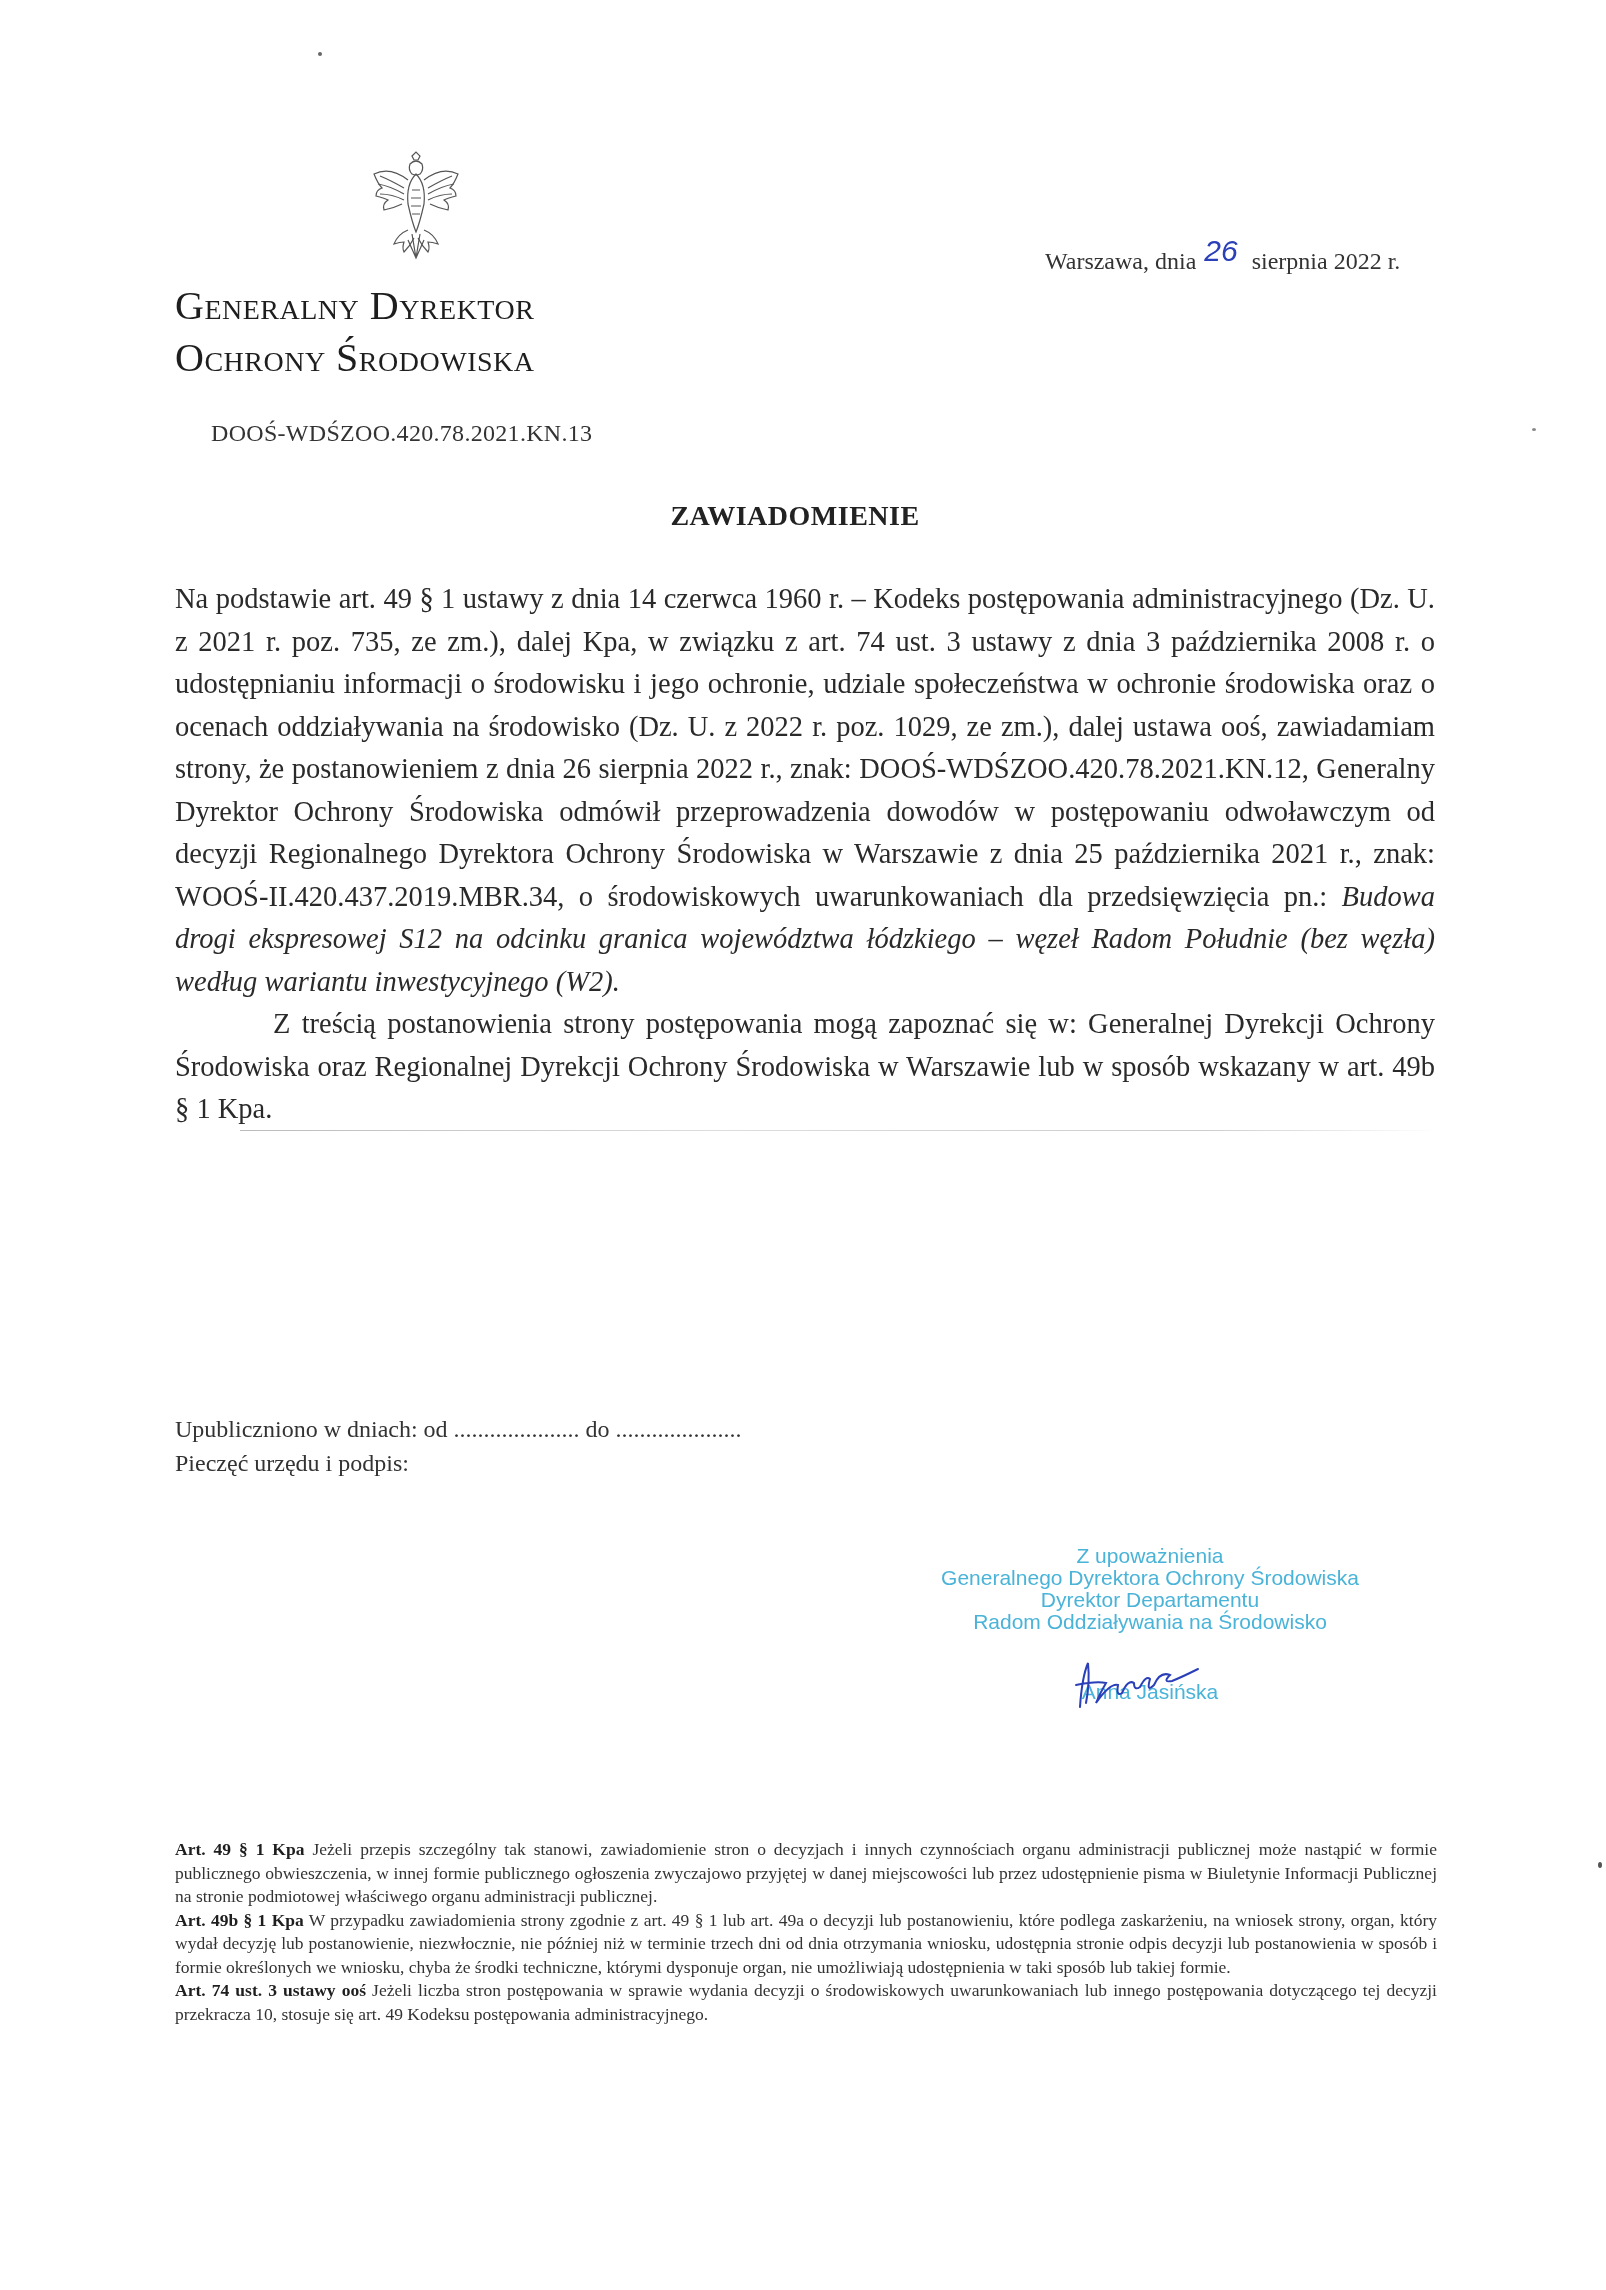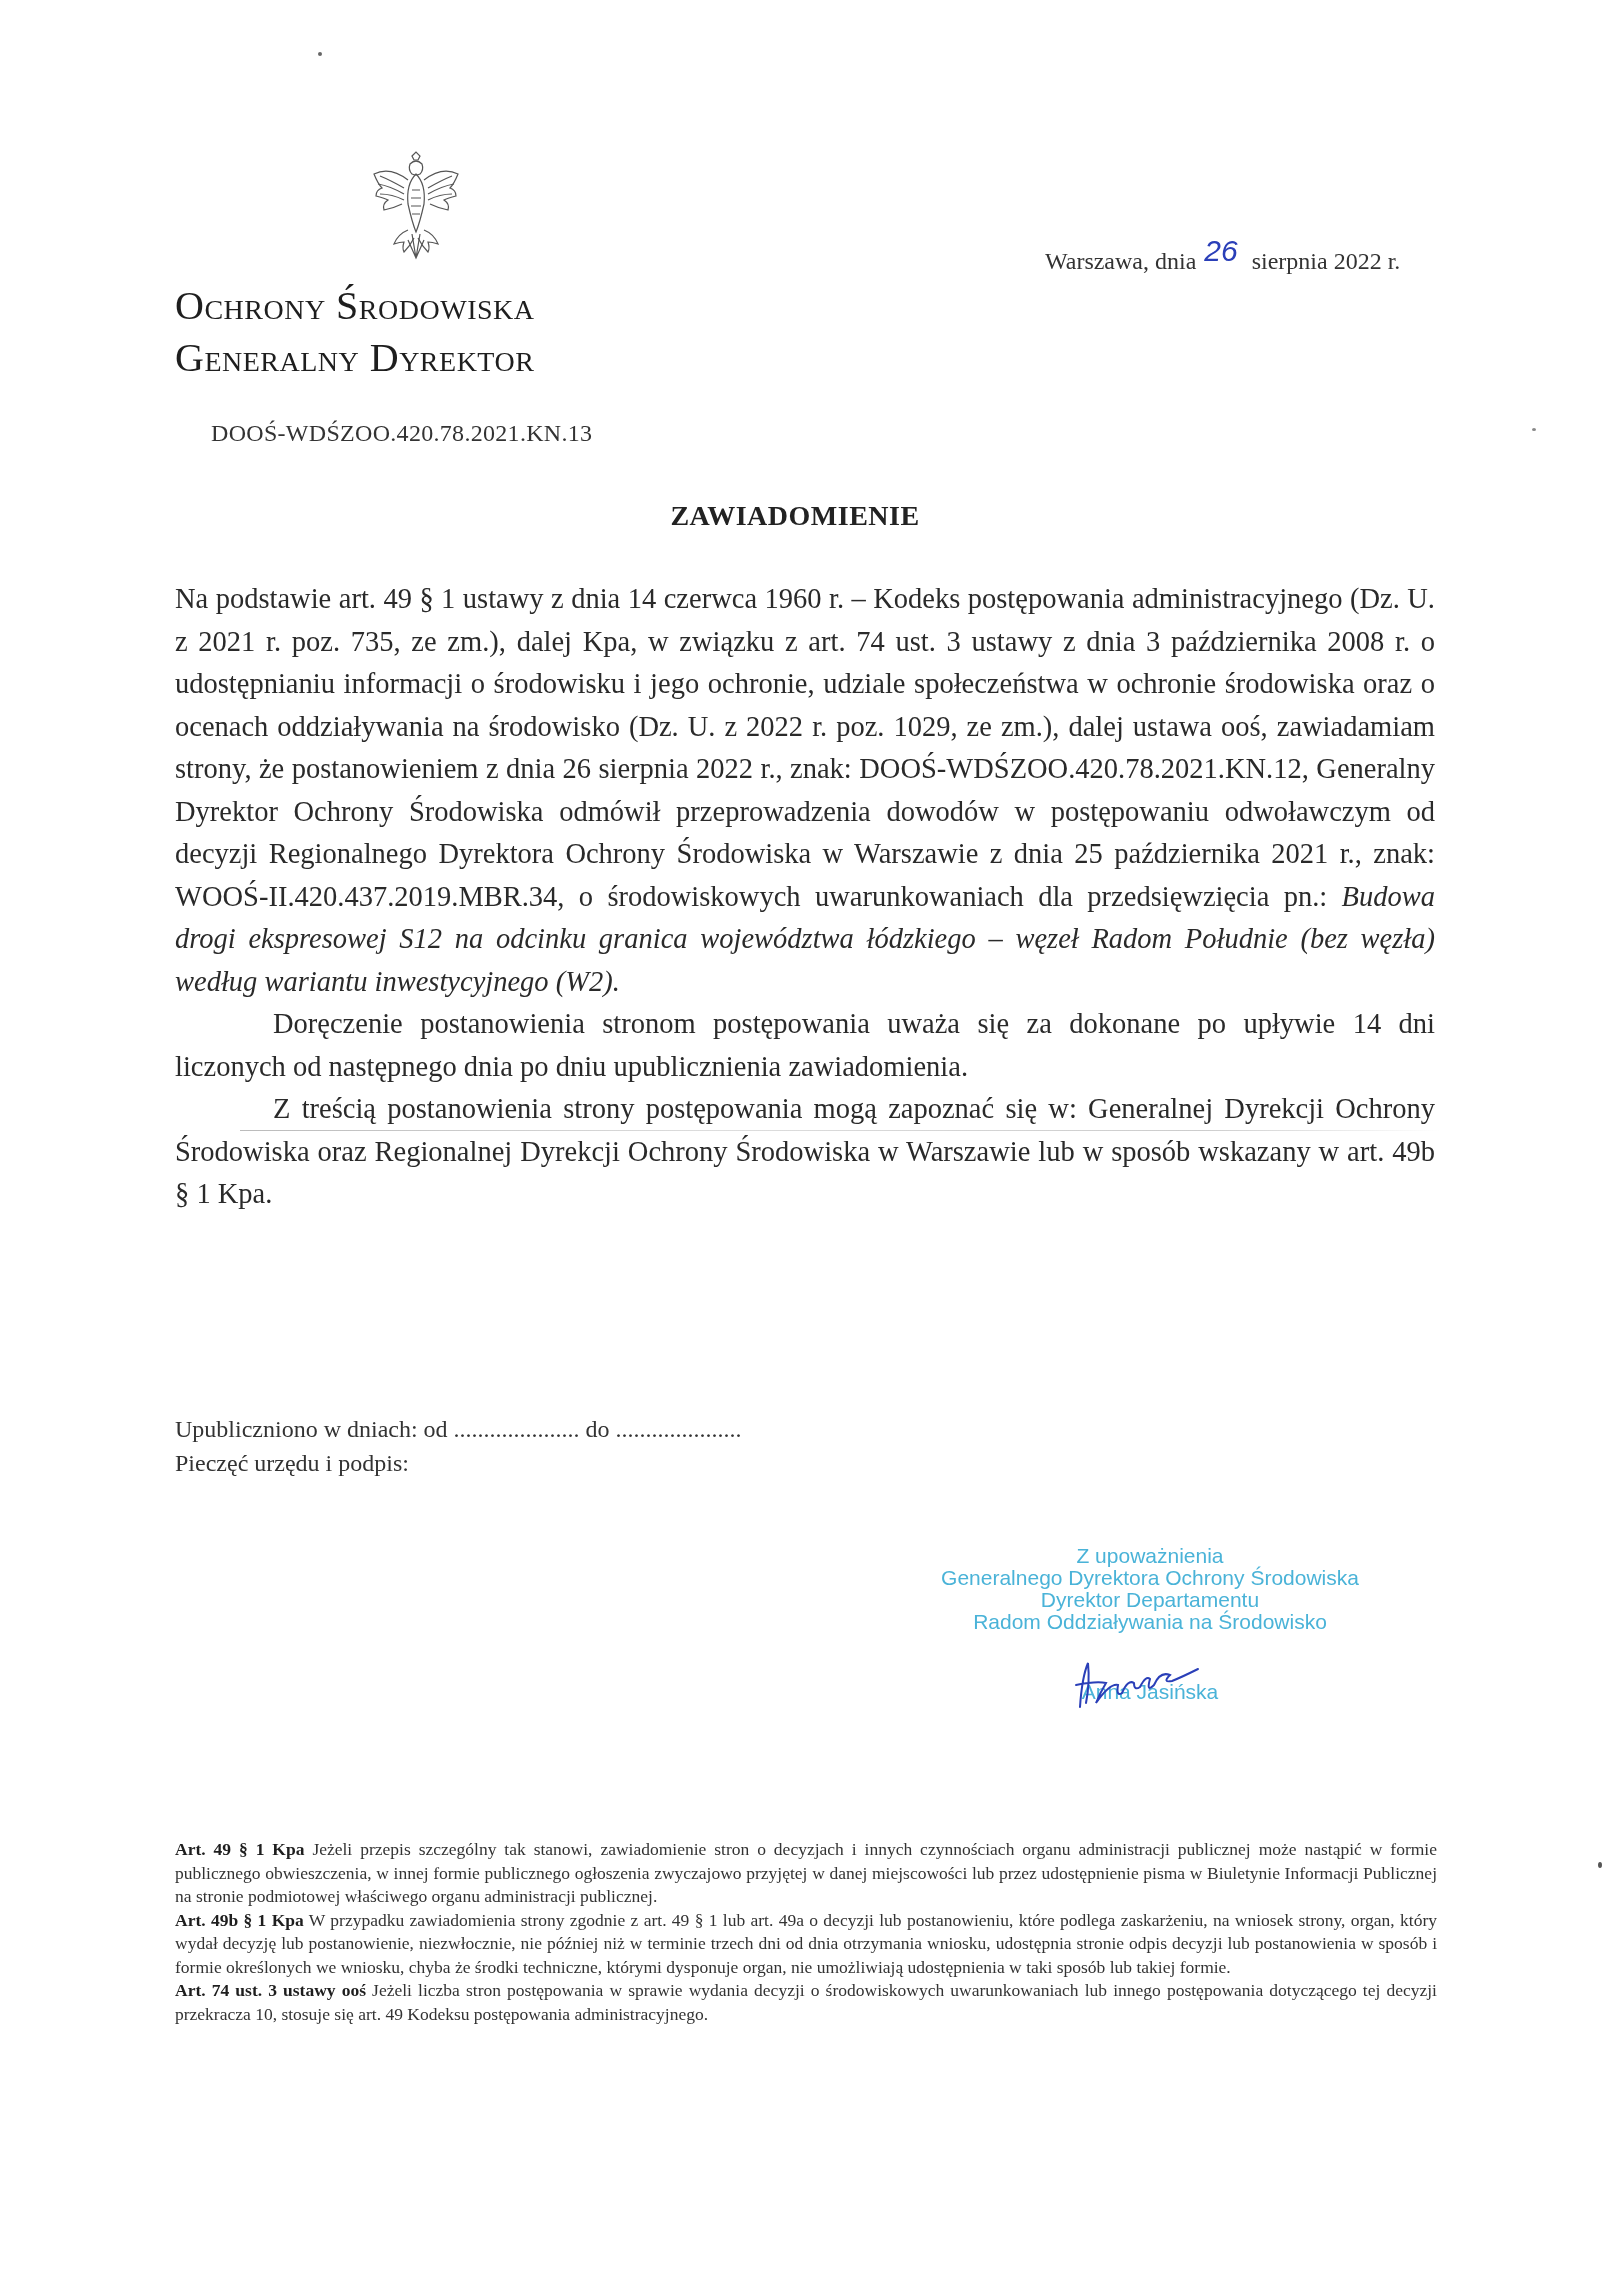--- a/index.html
+++ b/index.html
@@ -41,39 +41,38 @@
     <path d="M12 26 q10 4 24 12 M10 34 q12 2 26 10 M12 44 q12 0 24 6"></path>
     <path d="M84 26 q-10 4 -24 12 M86 34 q-12 2 -26 10 M84 44 q-12 0 -24 6"></path>
     <path d="M40 80 q-10 4 -14 14 q6 -2 10 -2 q-2 6 0 10 q6 -6 10 -14"></path>
     <path d="M56 80 q10 4 14 14 q-6 -2 -10 -2 q2 6 0 10 q-6 -6 -10 -14"></path>
     <path d="M44 84 l4 24 l4 -24 M40 90 l8 18 l8 -18"></path>
     <path d="M44 40 h8 M43 48 h10 M43 56 h10 M44 64 h8"></path>
   </g>
 </svg>
 
 <div class="abs org-name">
+  <div>Generalny Dyrektor</div>
   <div>Ochrony Środowiska</div>
-  <div>Generalny Dyrektor</div>
 </div>
 
 <div class="abs place-date">
   <span>Warszawa, dnia</span>
   <span class="hand-day">26</span>
   <span>sierpnia 2022 r.</span>
 </div>
 
 <div class="abs ref-no">DOOŚ-WDŚZOO.420.78.2021.KN.13</div>
 
 <div class="abs title">ZAWIADOMIENIE</div>
 
 <div class="abs fold-line"></div>
 
 <div class="abs body-text">
   <p><span>Na podstawie art. 49 § 1 ustawy z dnia 14 czerwca 1960 r. – Kodeks postępowania administracyjnego (Dz. U. z 2021 r. poz. 735, ze zm.), dalej Kpa, w związku z art. 74 ust. 3 ustawy z dnia 3 października 2008 r. o udostępnianiu informacji o środowisku i jego ochronie, udziale społeczeństwa w ochronie środowiska oraz o ocenach oddziaływania na środowisko (Dz. U. z 2022 r. poz. 1029, ze zm.), dalej ustawa ooś, zawiadamiam strony, że postanowieniem z dnia 26 sierpnia 2022 r., znak: DOOŚ-WDŚZOO.420.78.2021.KN.12, Generalny Dyrektor Ochrony Środowiska odmówił przeprowadzenia dowodów w postępowaniu odwoławczym od decyzji Regionalnego Dyrektora Ochrony Środowiska w Warszawie z dnia 25 października 2021 r., znak: WOOŚ-II.420.437.2019.MBR.34, o środowiskowych uwarunkowaniach dla przedsięwzięcia pn.: </span><i>Budowa drogi ekspresowej S12 na odcinku granica województwa łódzkiego – węzeł Radom Południe (bez węzła) według wariantu inwestycyjnego (W2).</i></p>
-  <p class="indent">Doręczenie postanowienia stronom postępowania uważa się za dokonane po upływie 14 dni liczonych od następnego dnia po dniu upublicznienia zawiadomienia.</p>
   <p class="indent">Z treścią postanowienia strony postępowania mogą zapoznać się w: Generalnej Dyrekcji Ochrony Środowiska oraz Regionalnej Dyrekcji Ochrony Środowiska w Warszawie lub w sposób wskazany w art. 49b § 1 Kpa.</p>
 </div>
 
 <div class="abs pub-block">
   <div>Upubliczniono w dniach: od ..................... do .....................</div>
   <div>Pieczęć urzędu i podpis:</div>
 </div>
 
 <div class="abs stamp">
   <div>Z upoważnienia</div>

